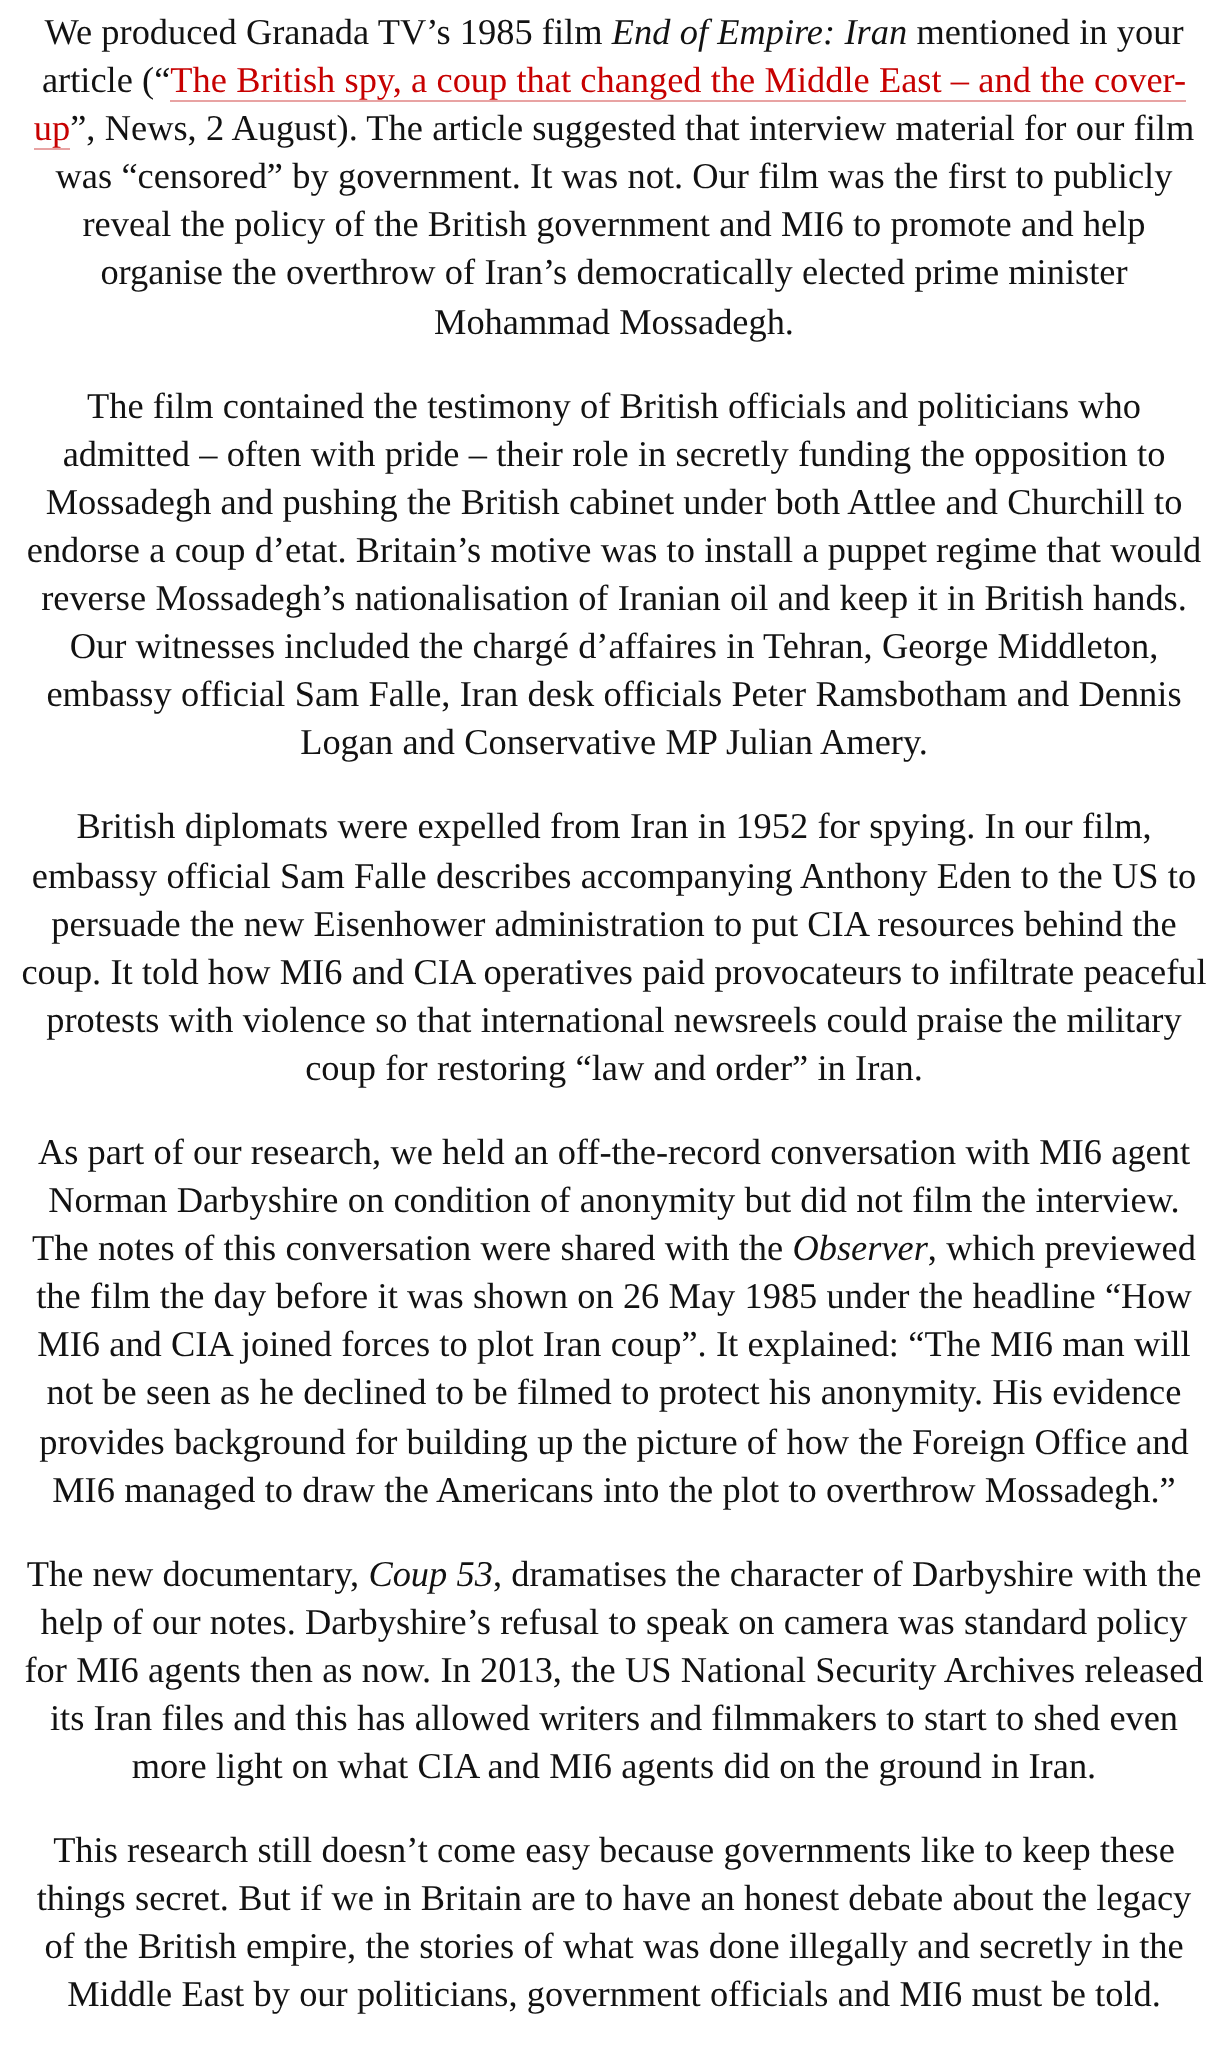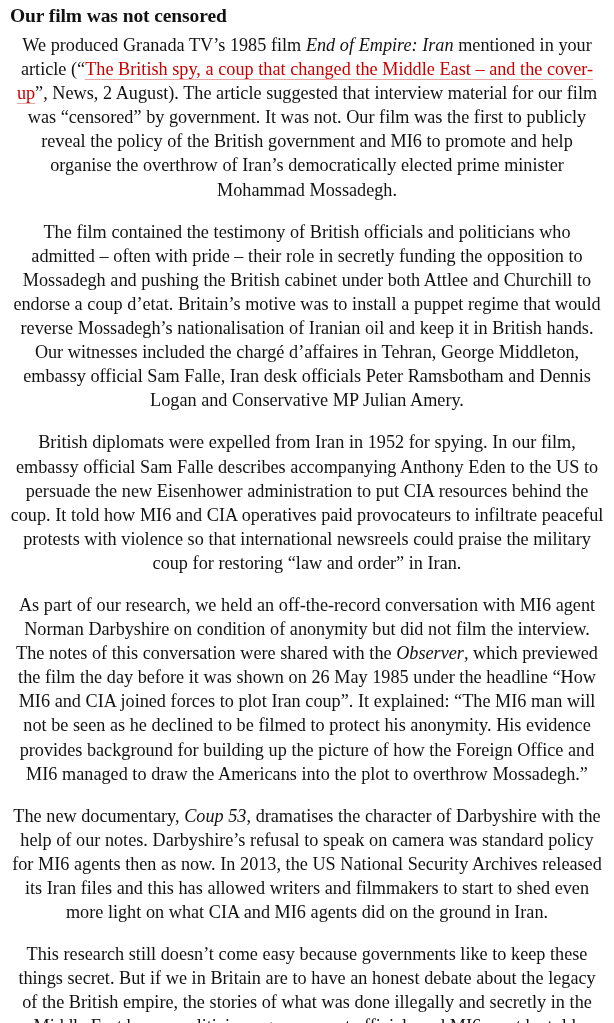--- a/index.html
+++ b/index.html
@@ -45,21 +45,20 @@
     cursor: pointer;
   }
   .italic {
     font-style: italic;
   }
 </style>
 </head>
 <body>
 
 <div class="letter">
-  <h2 class="headline">Our film was not censored</h2>
   <div>
       <p class="body-par"><span>We produced Granada TV’s 1985 film </span><em class="italic">End of Empire: Iran</em><span> mentioned in your article (“</span><a class="link">The British spy, a coup that changed the Middle East – and the cover-up</a><span>”, News, 2 August). The article suggested that interview material for our film was “censored” by government. It was not. Our film was the first to publicly reveal the policy of the British government and MI6 to promote and help organise the overthrow of Iran’s democratically elected prime minister Mohammad Mossadegh.</span></p>
       <p class="body-par"><span>The film contained the testimony of British officials and politicians who admitted – often with pride – their role in secretly funding the opposition to Mossadegh and pushing the British cabinet under both Attlee and Churchill to endorse a coup d’etat. Britain’s motive was to install a puppet regime that would reverse Mossadegh’s nationalisation of Iranian oil and keep it in British hands. Our witnesses included the chargé d’affaires in Tehran, George Middleton, embassy official Sam Falle, Iran desk officials Peter Ramsbotham and Dennis Logan and Conservative MP Julian Amery.</span></p>
       <p class="body-par"><span>British diplomats were expelled from Iran in 1952 for spying. In our film, embassy official Sam Falle describes accompanying Anthony Eden to the US to persuade the new Eisenhower administration to put CIA resources behind the coup. It told how MI6 and CIA operatives paid provocateurs to infiltrate peaceful protests with violence so that international newsreels could praise the military coup for restoring “law and order” in Iran.</span></p>
       <p class="body-par"><span>As part of our research, we held an off-the-record conversation with MI6 agent Norman Darbyshire on condition of anonymity but did not film the interview. The notes of this conversation were shared with the </span><em class="italic">Observer</em><span>, which previewed the film the day before it was shown on 26 May 1985 under the headline “How MI6 and CIA joined forces to plot Iran coup”. It explained: “The MI6 man will not be seen as he declined to be filmed to protect his anonymity. His evidence provides background for building up the picture of how the Foreign Office and MI6 managed to draw the Americans into the plot to overthrow Mossadegh.”</span></p>
       <p class="body-par"><span>The new documentary, </span><em class="italic">Coup 53</em><span>, dramatises the character of Darbyshire with the help of our notes. Darbyshire’s refusal to speak on camera was standard policy for MI6 agents then as now. In 2013, the US National Security Archives released its Iran files and this has allowed writers and filmmakers to start to shed even more light on what CIA and MI6 agents did on the ground in Iran.</span></p>
       <p class="body-par"><span>This research still doesn’t come easy because governments like to keep these things secret. But if we in Britain are to have an honest debate about the legacy of the British empire, the stories of what was done illegally and secretly in the Middle East by our politicians, government officials and MI6 must be told.</span></p>
     </div>
 
 </div>

